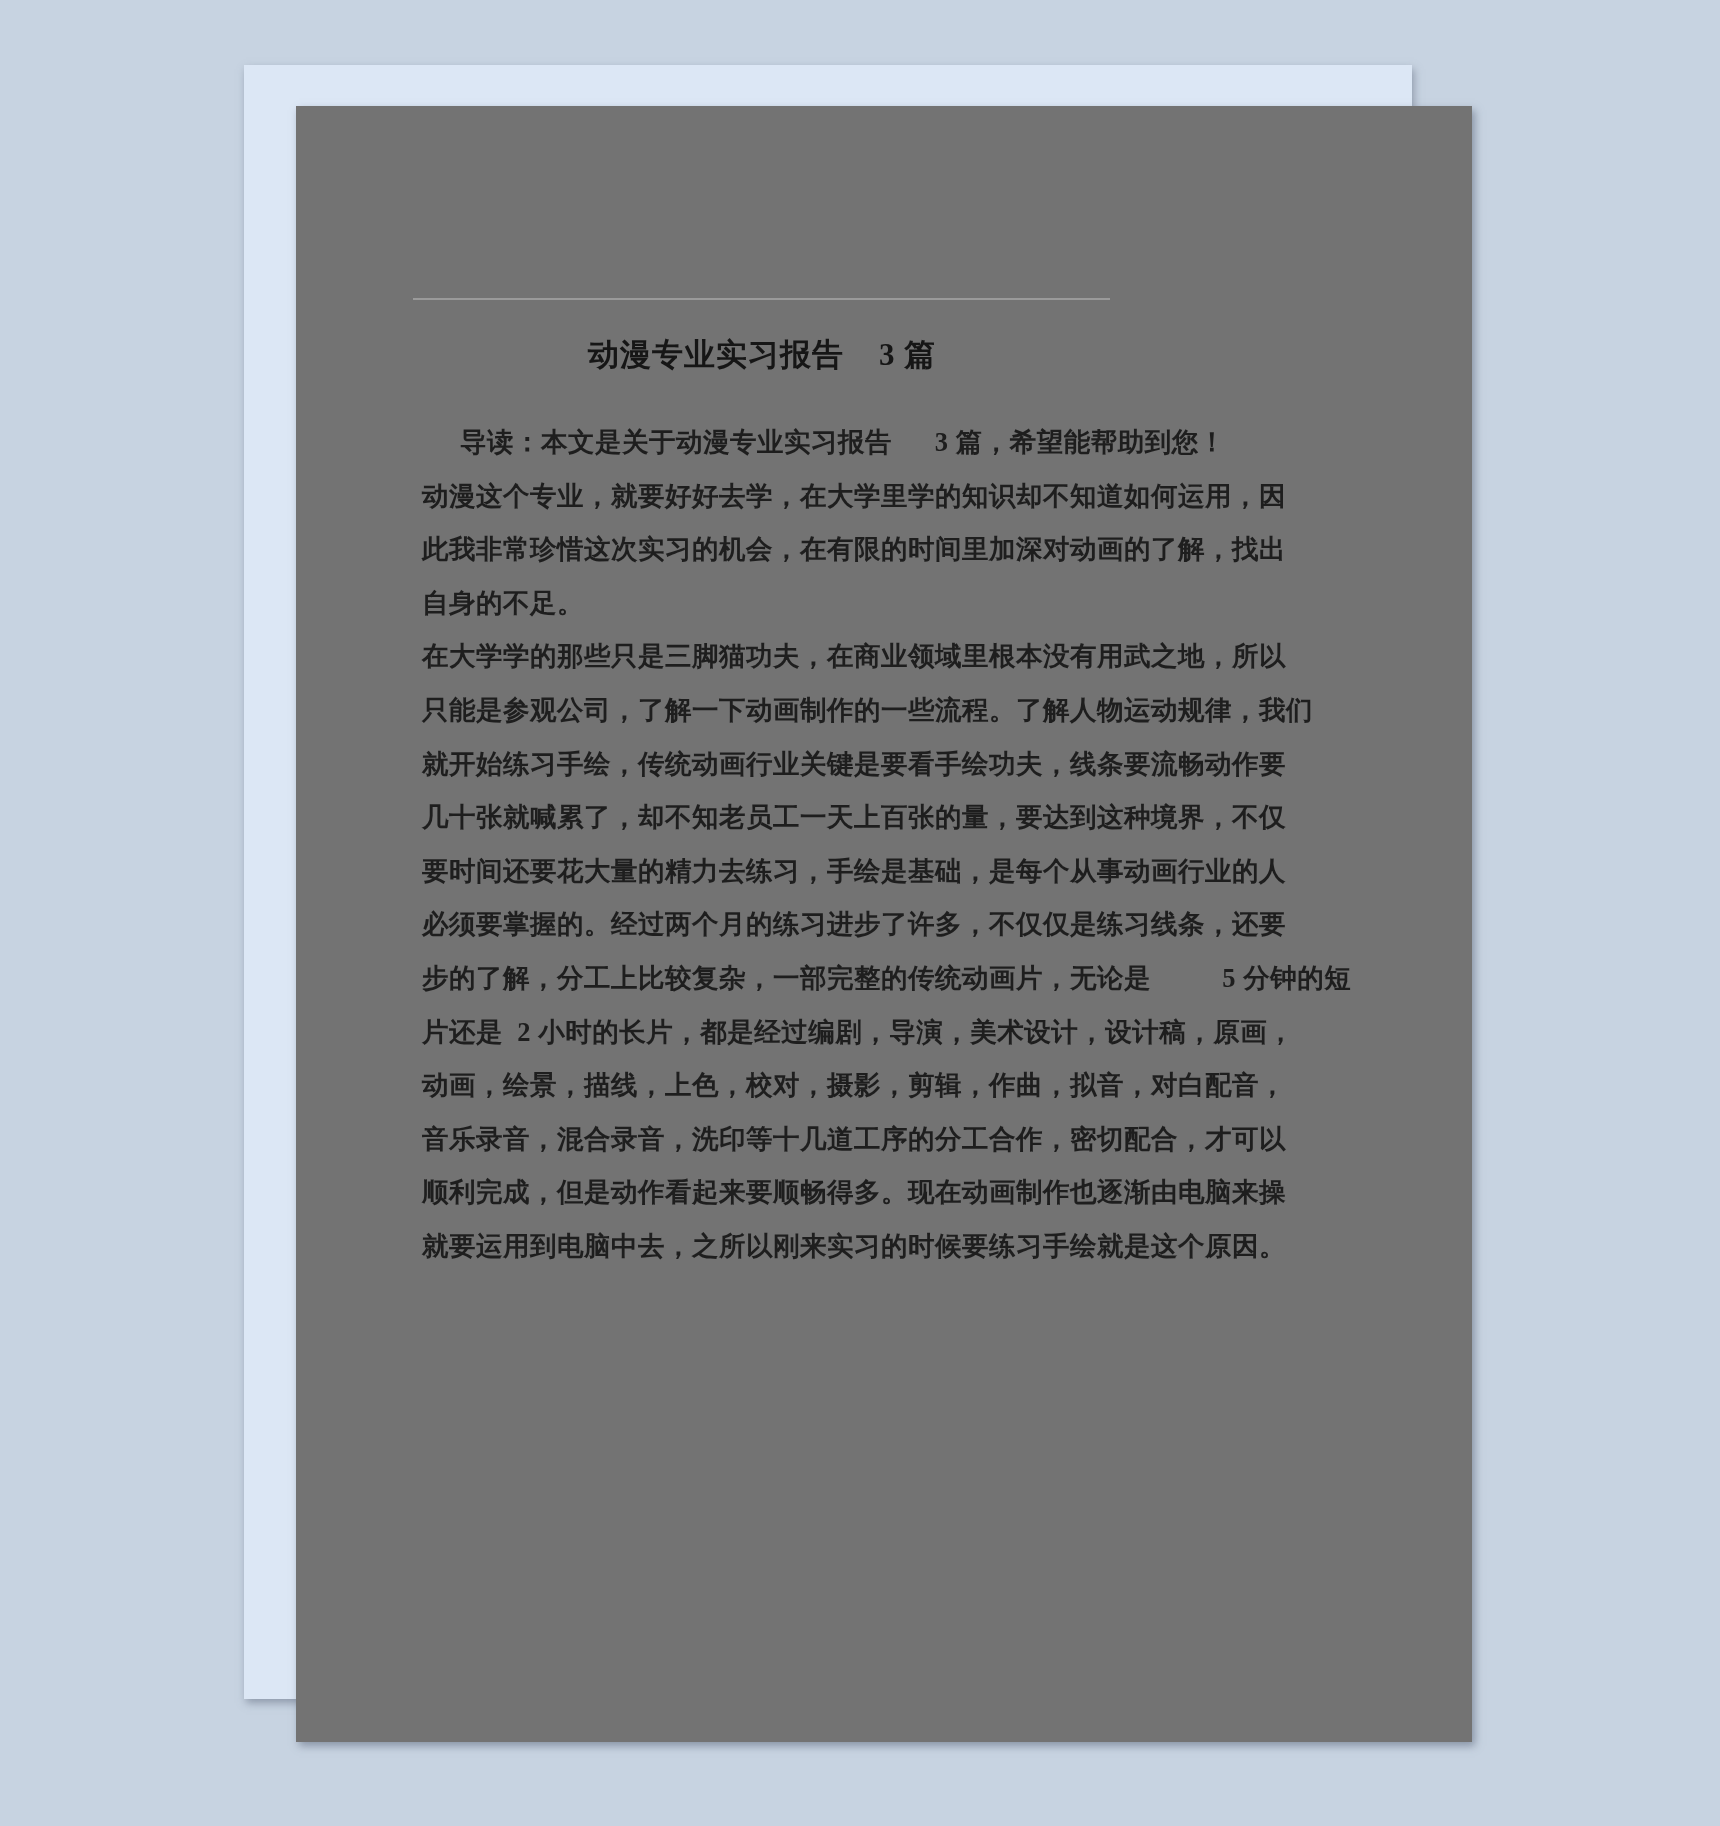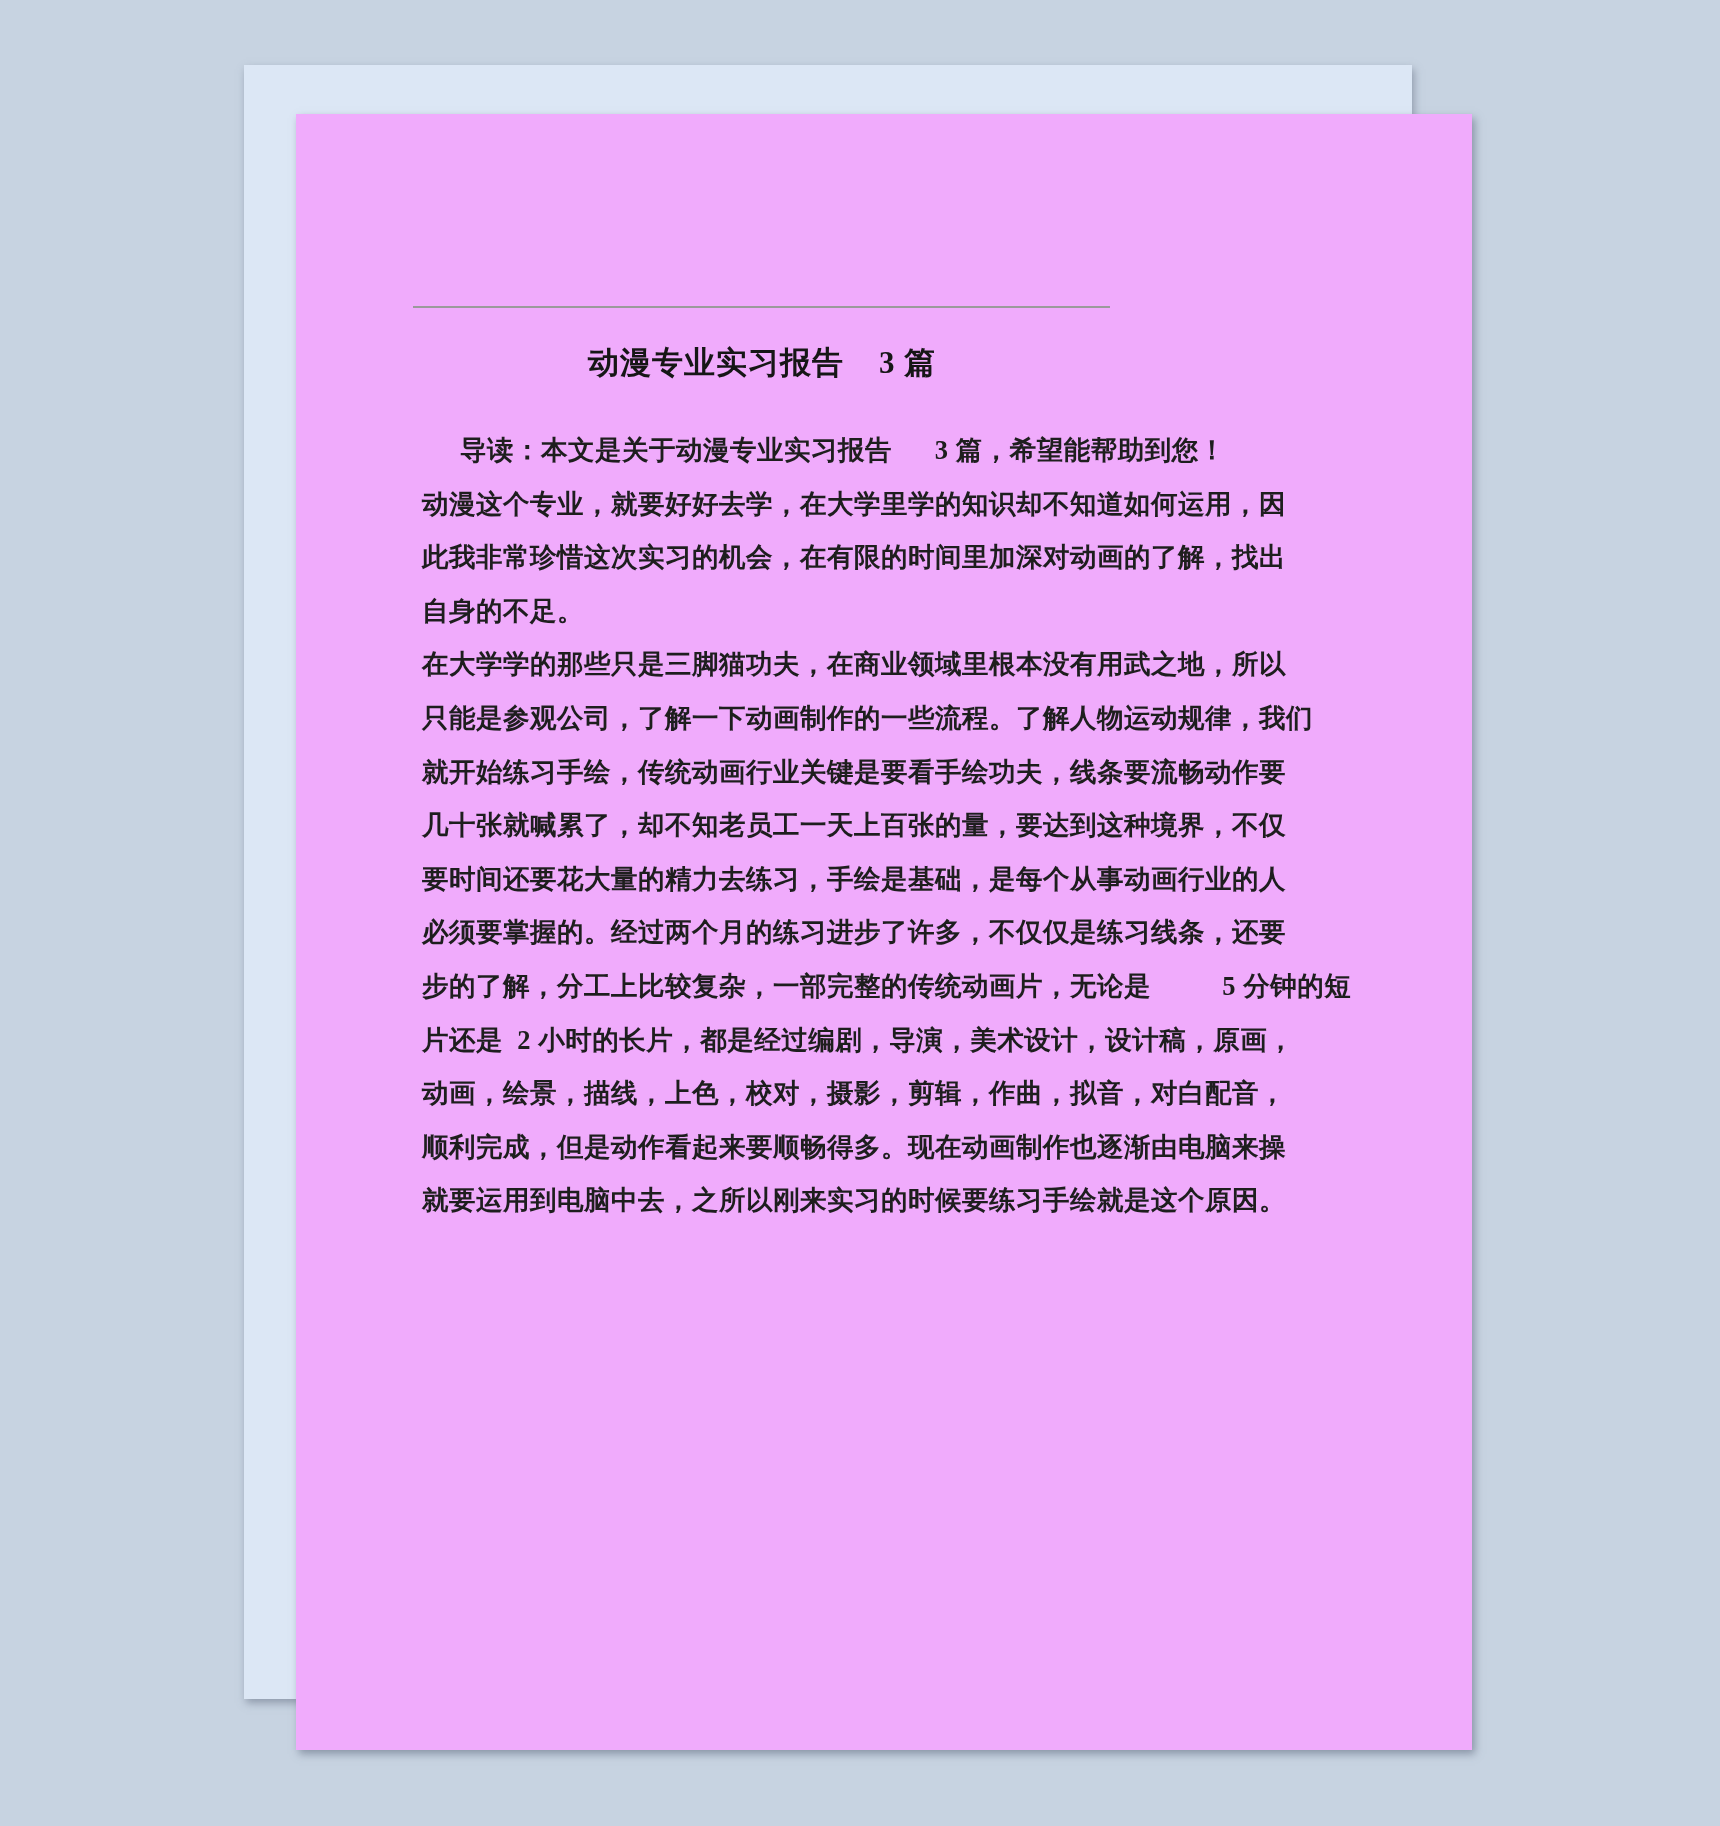--- a/index.html
+++ b/index.html
@@ -12,23 +12,23 @@
   }
   .back-page{
     position:absolute;
     left:244px;top:65px;
     width:1168px;height:1634px;
     background:#dce7f5;
     box-shadow:2px 4px 8px rgba(96,108,128,0.55);
   }
   .page{
     position:absolute;
-    left:296px;top:114px;
+    left:296px;top:106px;
     width:1176px;height:1636px;
-    background:#f0abfc;
+    background:#737373;
     box-shadow:3px 4px 8px rgba(96,108,128,0.6);
   }
   .divider{
     position:absolute;
     left:117px;top:192px;
     width:697px;height:2px;
     background:#9a9a9a;
   }
   .title{
     position:absolute;
@@ -81,18 +81,19 @@
 
       <div class="line">在大学学的那些只是三脚猫功夫，在商业领域里根本没有用武之地，所以</div>
       <div class="line">只能是参观公司，了解一下动画制作的一些流程。了解人物运动规律，我们</div>
       <div class="line">就开始练习手绘，传统动画行业关键是要看手绘功夫，线条要流畅动作要</div>
       <div class="line">几十张就喊累了，却不知老员工一天上百张的量，要达到这种境界，不仅</div>
       <div class="line">要时间还要花大量的精力去练习，手绘是基础，是每个从事动画行业的人</div>
       <div class="line">必须要掌握的。经过两个月的练习进步了许多，不仅仅是练习线条，还要</div>
       <div class="line">步的了解，分工上比较复杂，一部完整的传统动画片，无论是          5 分钟的短</div>
       <div class="line">片还是  2 小时的长片，都是经过编剧，导演，美术设计，设计稿，原画，</div>
       <div class="line">动画，绘景，描线，上色，校对，摄影，剪辑，作曲，拟音，对白配音，</div>
+      <div class="line">音乐录音，混合录音，洗印等十几道工序的分工合作，密切配合，才可以</div>
       <div class="line">顺利完成，但是动作看起来要顺畅得多。现在动画制作也逐渐由电脑来操</div>
       <div class="line">就要运用到电脑中去，之所以刚来实习的时候要练习手绘就是这个原因。</div>
 
     </div>
   </div>
 </div>
 
 </body></html>

